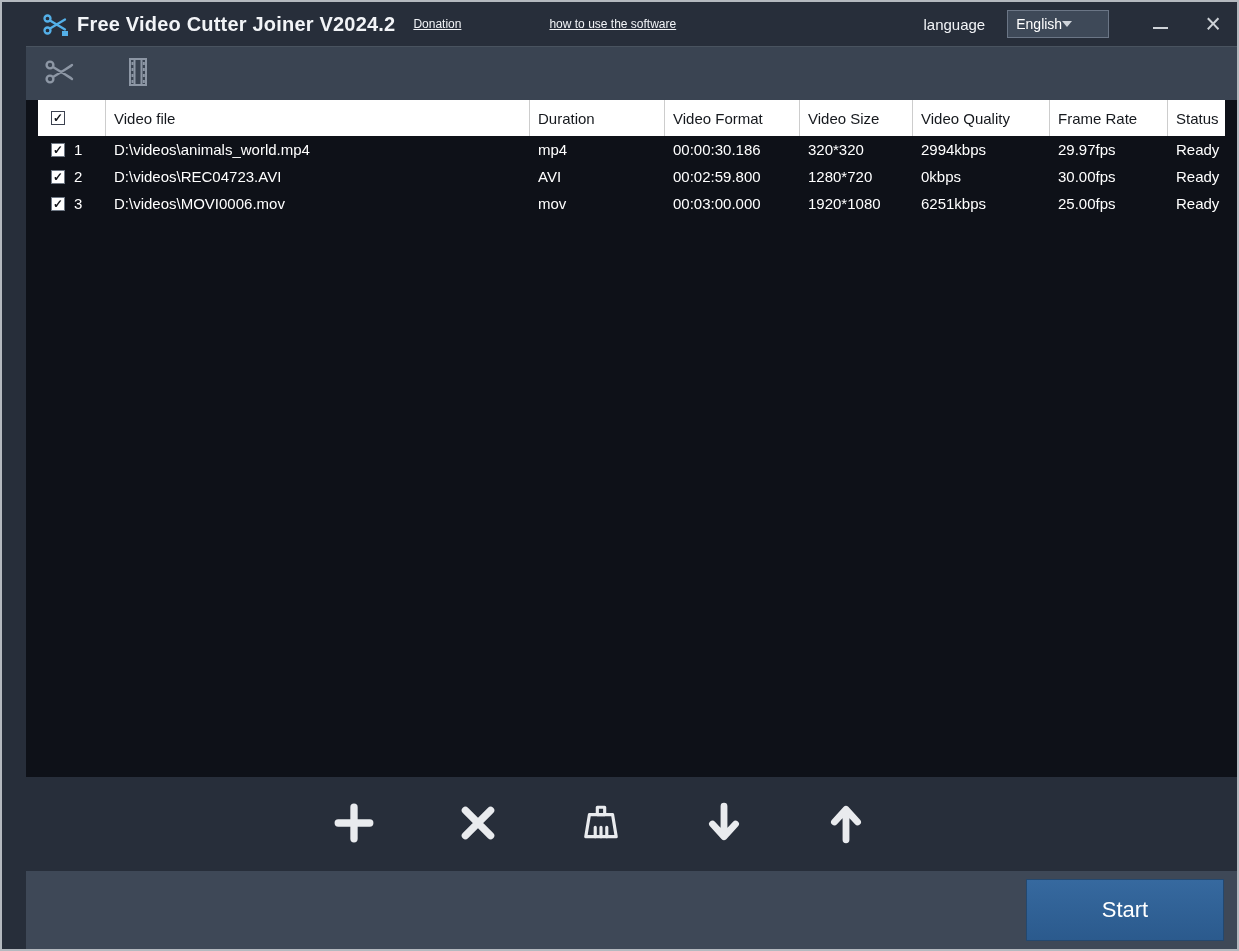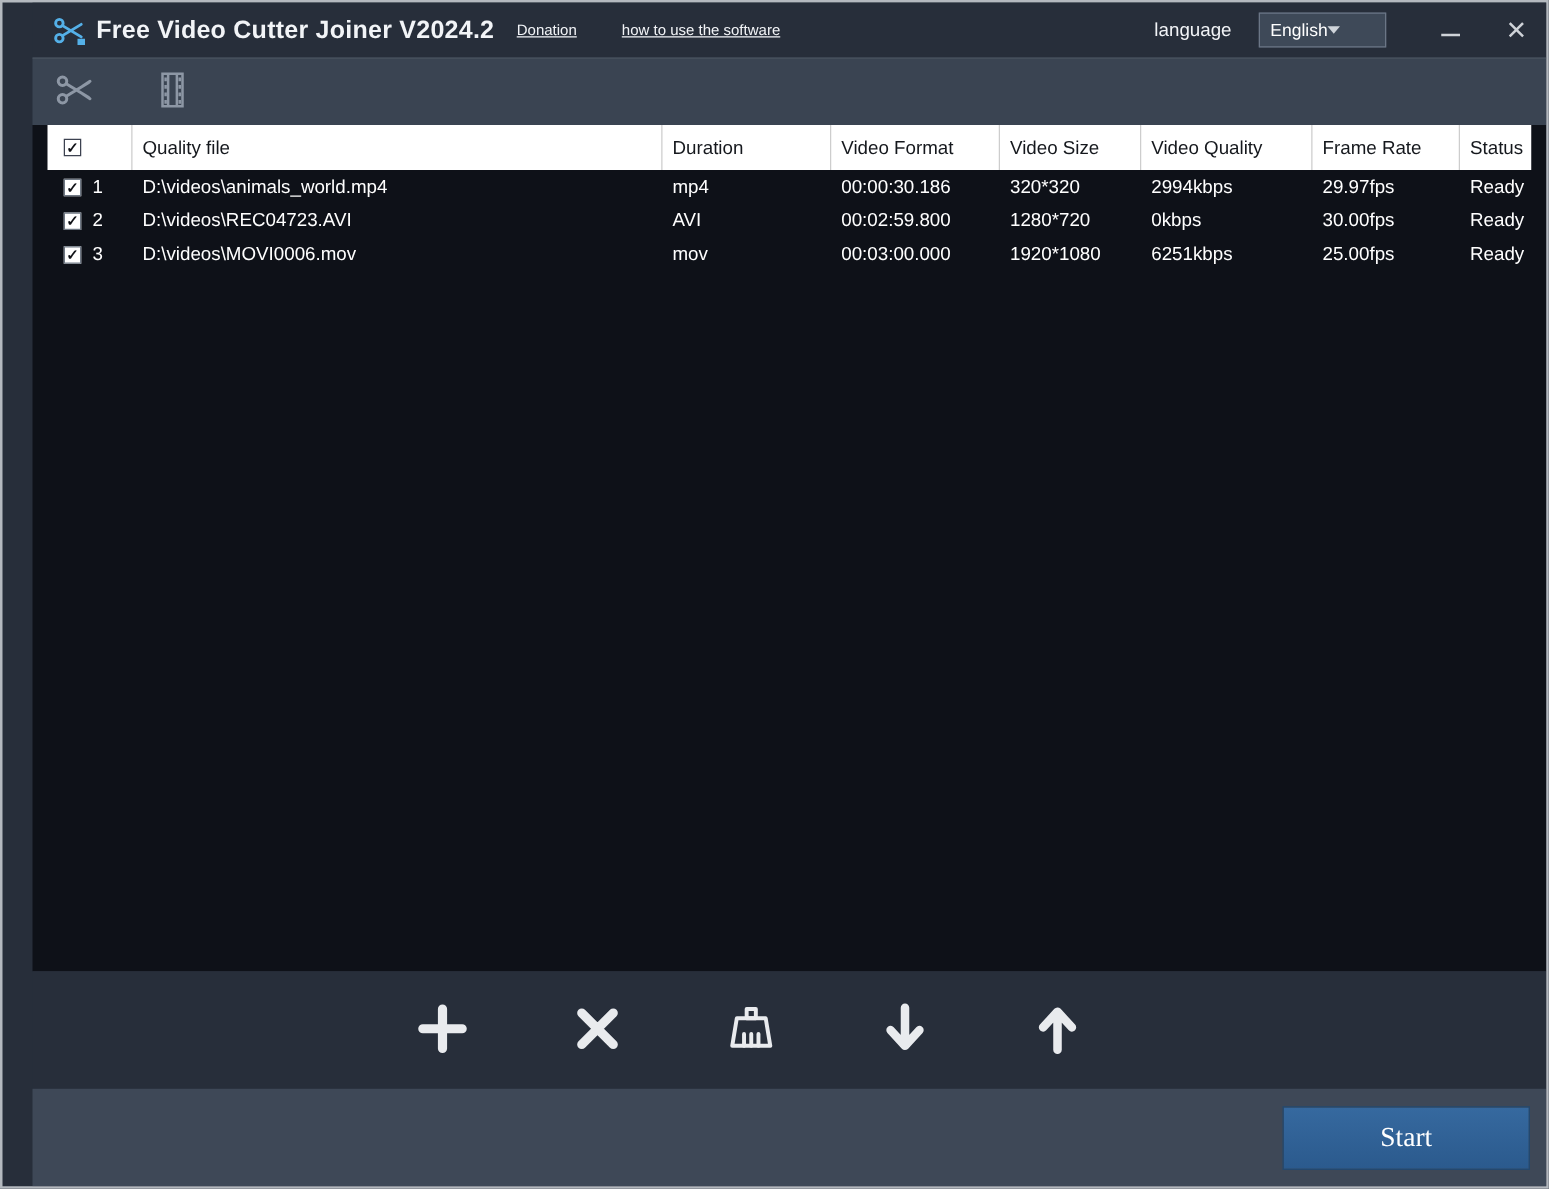--- a/index.html
+++ b/index.html
@@ -25,21 +25,21 @@
     padding: 0 16px;
     color: #f2f4f7;
   }
   .app-icon { display: flex; align-items: center; margin-right: 8px; }
   .title { font-size: 20px; font-weight: 600; letter-spacing: .2px; white-space: nowrap; }
   .link {
     color: #f2f4f7; text-decoration: underline; font-size: 12px;
     cursor: pointer; white-space: nowrap;
   }
   .donation { margin-left: 18px; }
-  .howto { margin-left: 36px; }
+  .howto { margin-left: 88px; }
   .lang-group { margin-left: auto; display: flex; align-items: center; gap: 22px; font-size: 15px; }
   .lang-select {
     width: 102px; height: 28px;
     background: #3e4958; border: 1px solid #6b7686;
     display: flex; align-items: center; justify-content: flex-start;
     padding: 0 8px; font-size: 14px; cursor: pointer; color: #fff;
   }
   .chev {
     width: 0; height: 0;
     border-left: 5px solid transparent; border-right: 5px solid transparent;
@@ -105,24 +105,24 @@
   .strip-btn { background: none; border: none; cursor: pointer; display: flex; align-items: center; }
 
   
   .bottombar {
     height: 78px; flex: 0 0 78px;
     background: #3e4857;
     display: flex; align-items: center; justify-content: flex-end;
     padding: 0 13px;
   }
   .start-btn {
-    width: 198px; height: 51px;
+    width: 198px; height: 62px;
     background: linear-gradient(#36699f, #2b5a8d);
     border: 1px solid #23486f;
-    color: #ffffff; font-size: 22px; font-family: Liberation Serif, serif;
+    color: #ffffff; font-size: 22px; font-family: Liberation Sans, sans-serif;
     cursor: pointer;
   }
 </style>
 </head>
 <body>
 
 <div class="window">
 
   <div class="titlebar">
     <span class="app-icon">
@@ -190,21 +190,21 @@
         </svg>
       </span>
     </button>
   </div>
 
   <div class="main">
     <div class="grid thead">
       <div class="cell c0">
         <span class="checkbox">✓</span>
       </div>
-      <div class="cell">Quality file</div>
+      <div class="cell">Video file</div>
       <div class="cell">Duration</div>
       <div class="cell">Video Format</div>
       <div class="cell">Video Size</div>
       <div class="cell">Video Quality</div>
       <div class="cell">Frame Rate</div>
       <div class="cell">Status</div>
     </div>
 
     <div class="tbody">
       <div class="grid row">

